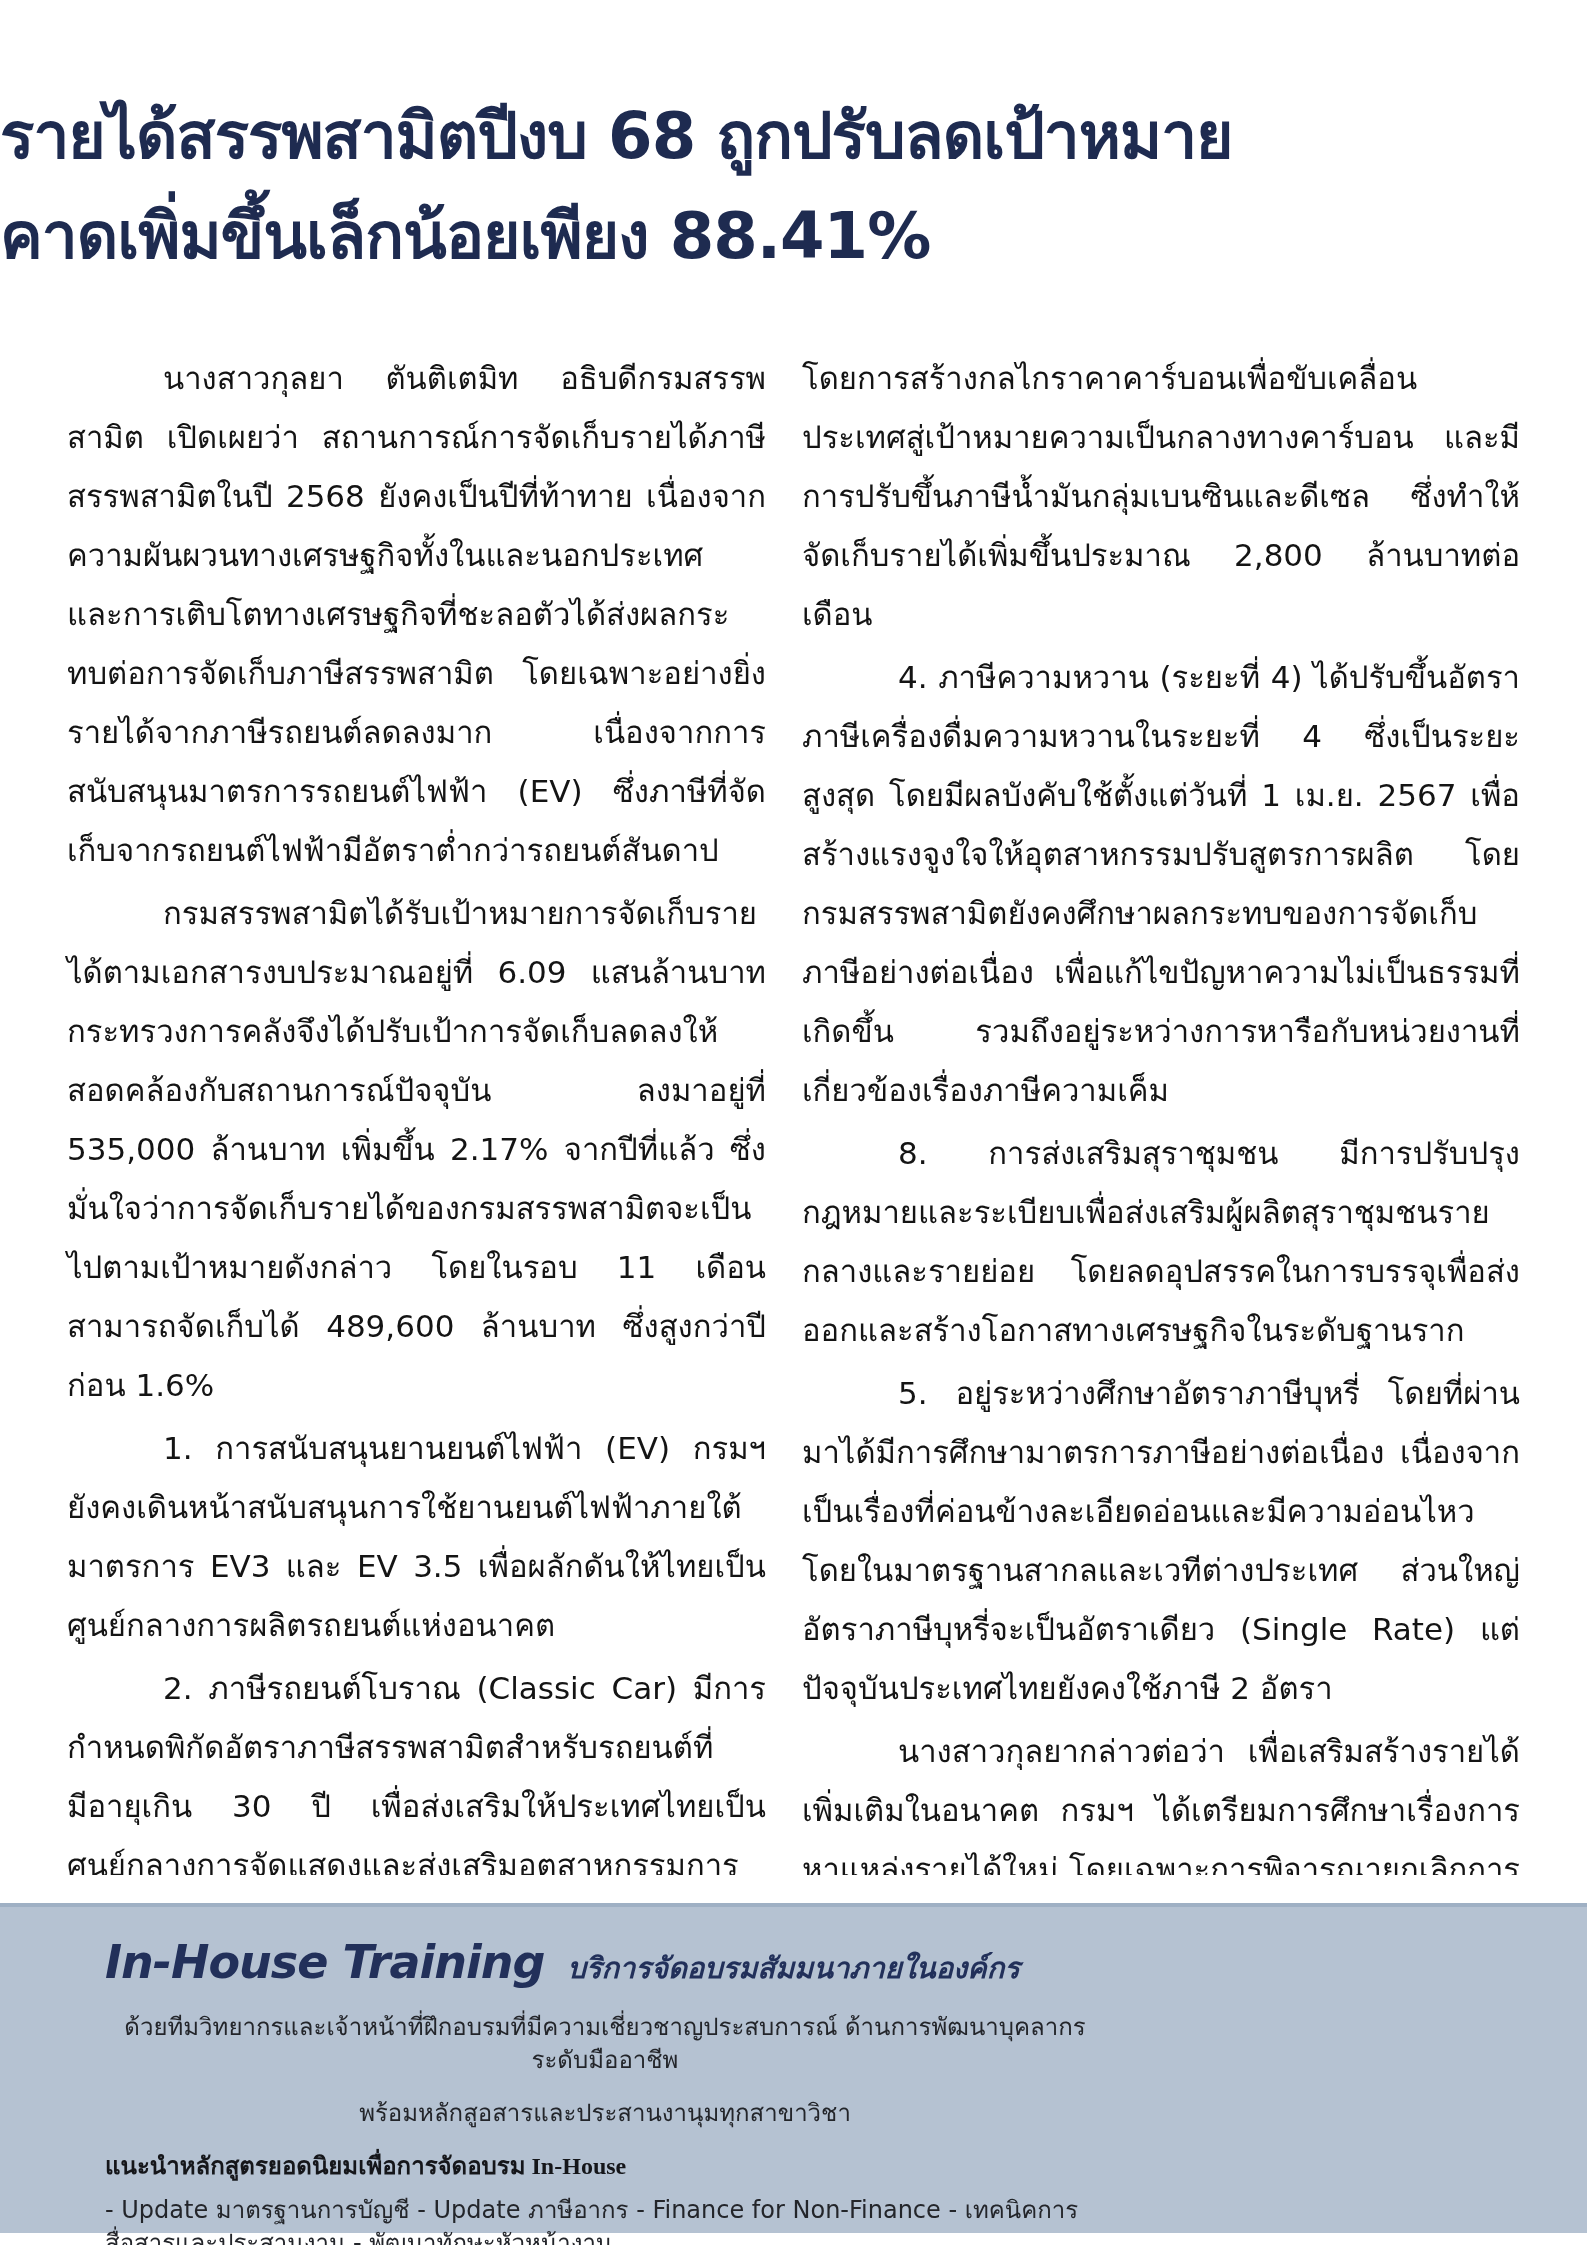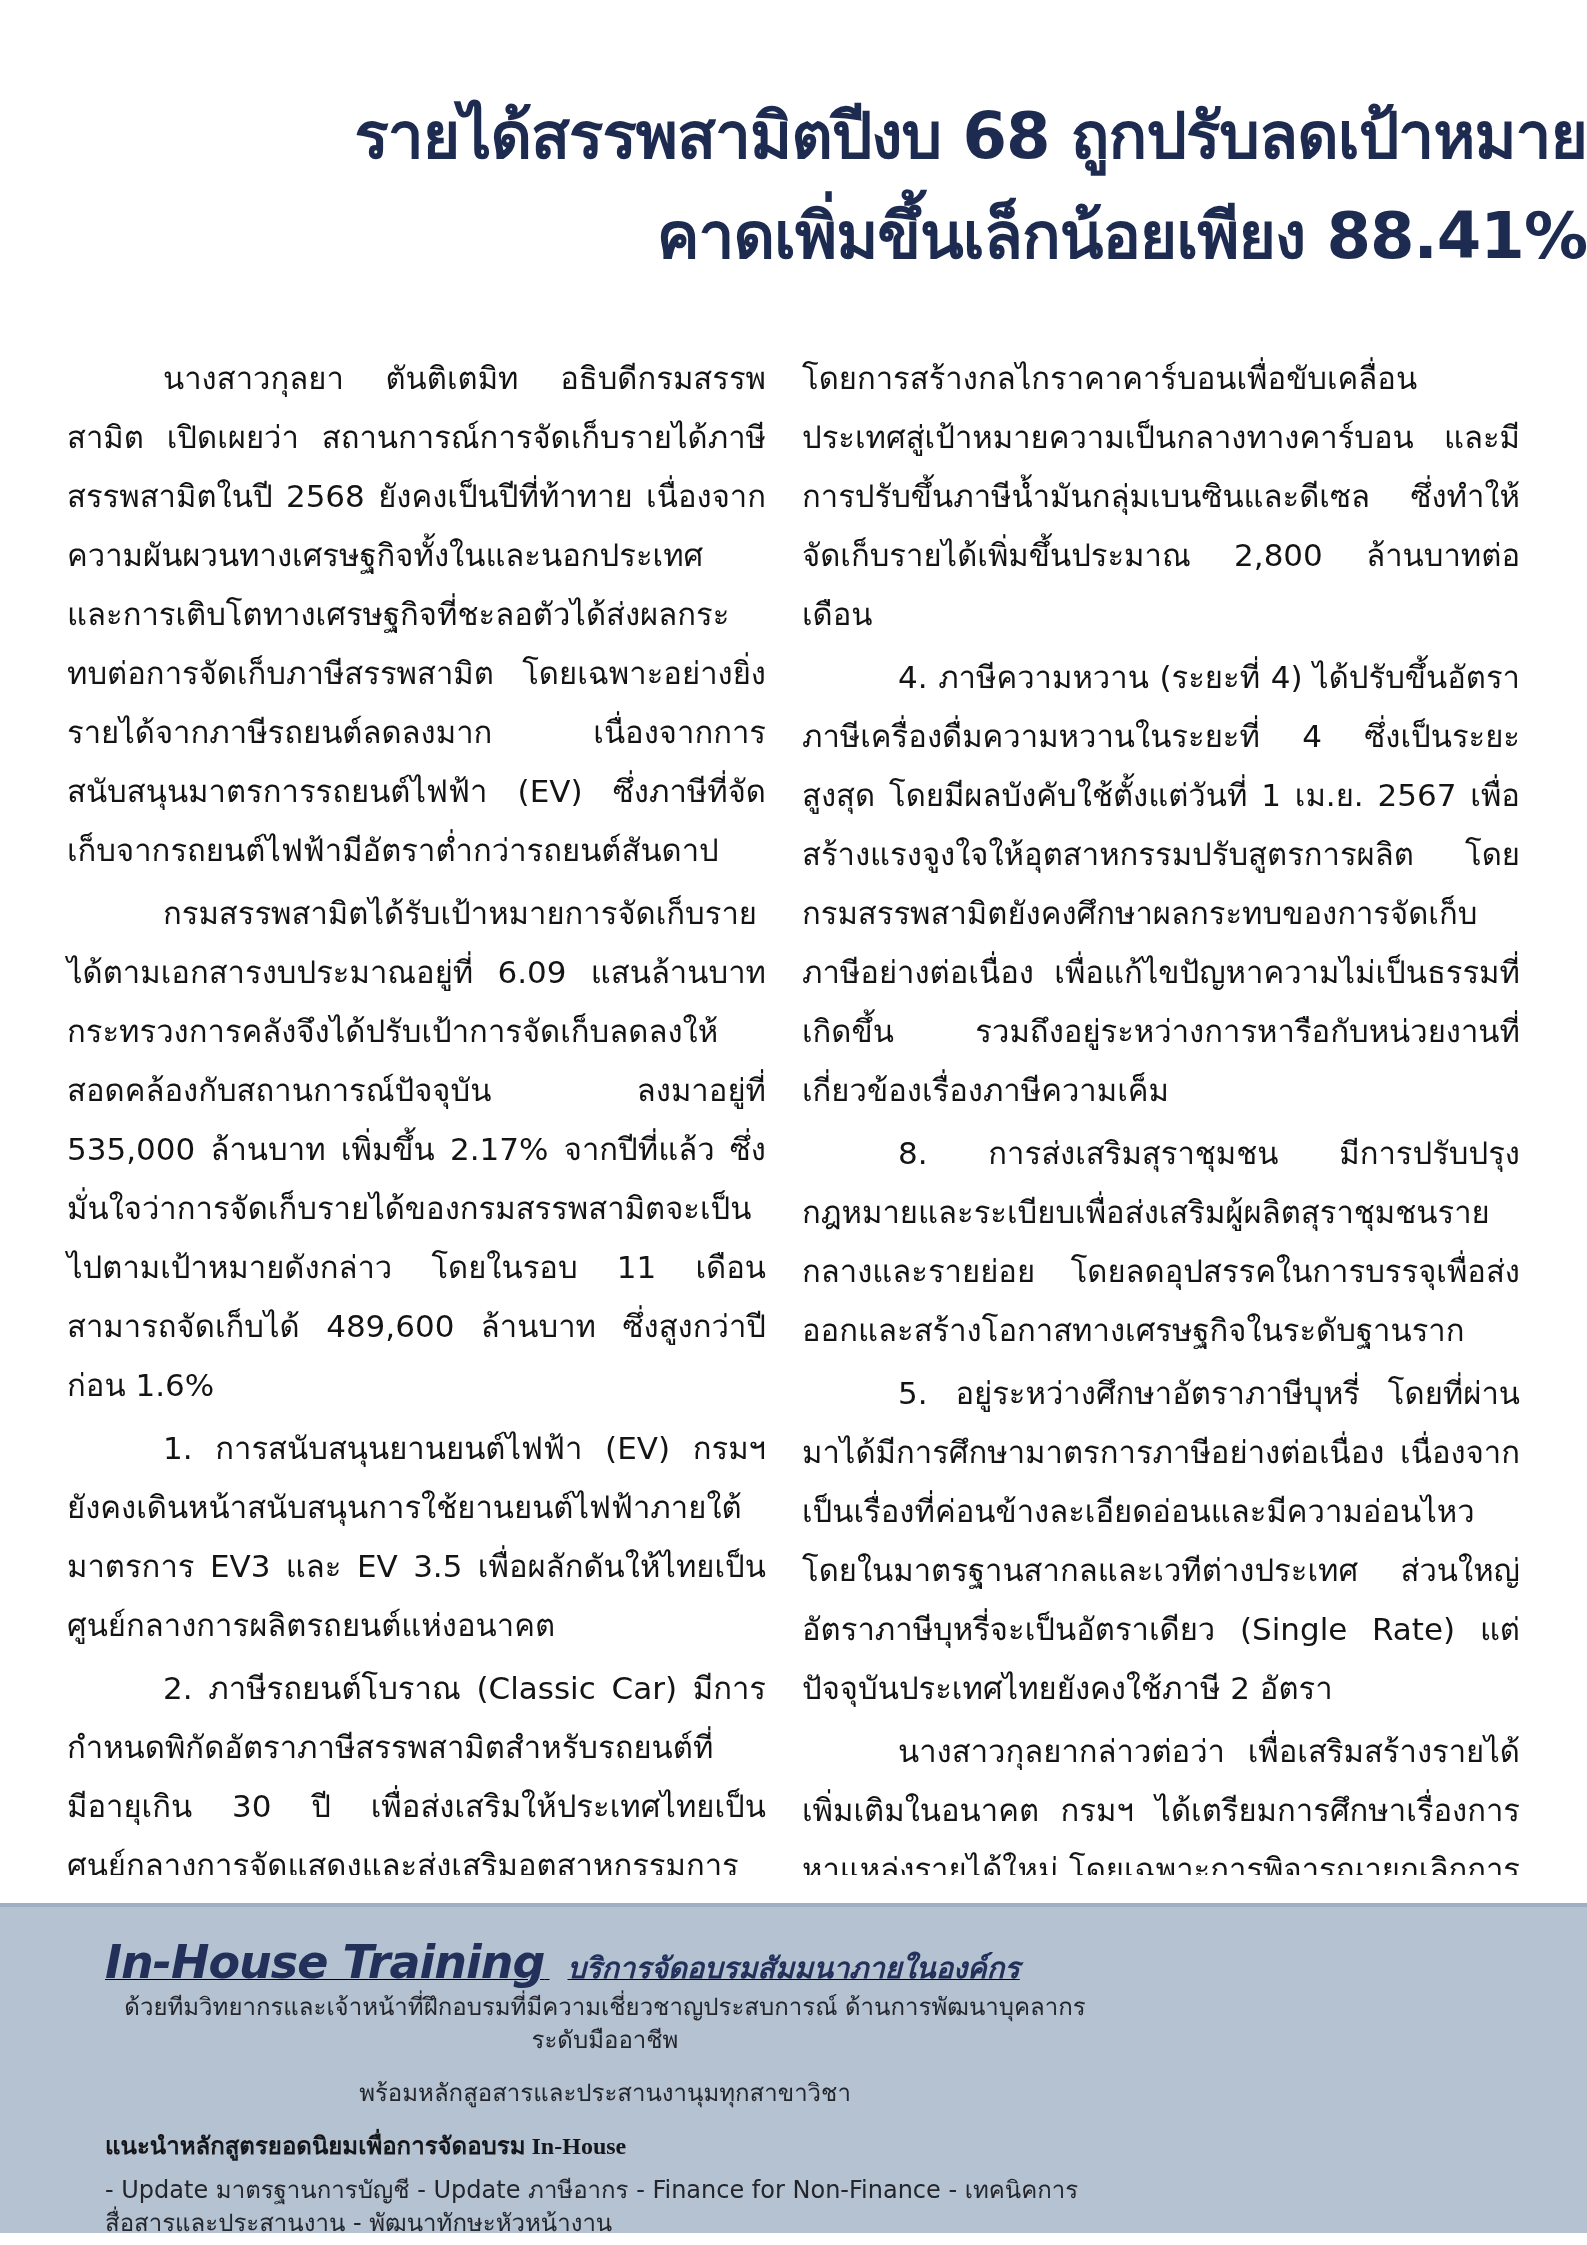--- a/index.html
+++ b/index.html
@@ -6,21 +6,21 @@
   body{
     width:1587px;height:2245px;background:#ffffff;
     font-family:"DejaVu Sans","Liberation Sans",sans-serif;
     -webkit-font-smoothing:antialiased;
   }
   .page{position:relative;width:1587px;height:2245px;background:#ffffff;overflow:hidden;}
 
   
   .headline{
     margin-top:86px;
-    text-align:right;
+    text-align:left;
     color:#1e2b50;
     font-weight:800;
     font-size:64px;
     line-height:100px;
     letter-spacing:-1px;
   }
 
   
   .columns{
     position:absolute;
@@ -46,21 +46,21 @@
     position:absolute;
     left:0;top:1903px;
     width:1587px;height:330px;
     background:#b5c2d2;
     border-top:4px solid #9fb0c4;
     box-sizing:border-box;
   }
   .footer-text{
     position:absolute;left:105px;top:28px;width:1000px;
   }
-  .footer-title-row{white-space:nowrap;margin-bottom:0;text-decoration:underline;}
+  .footer-title-row{white-space:nowrap;margin-bottom:20px;}
   .footer-title{
     font-size:46px;font-weight:800;font-style:italic;
     color:#22305a;letter-spacing:-1px;
   }
   .footer-subtitle{
     font-size:29px;font-weight:700;font-style:italic;
     color:#22305a;margin-left:18px;
   }
   .footer-line{
     font-size:24px;color:#23252a;line-height:33px;margin:0 0 11px 0;

